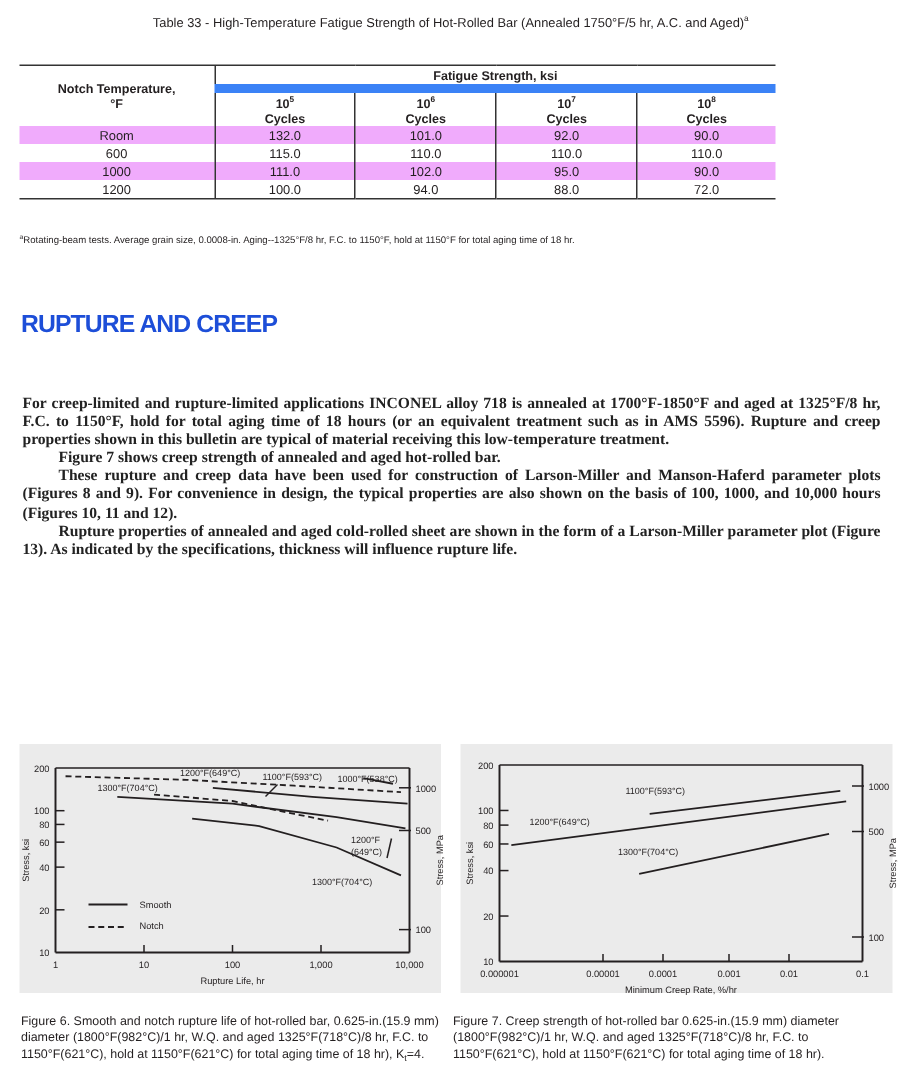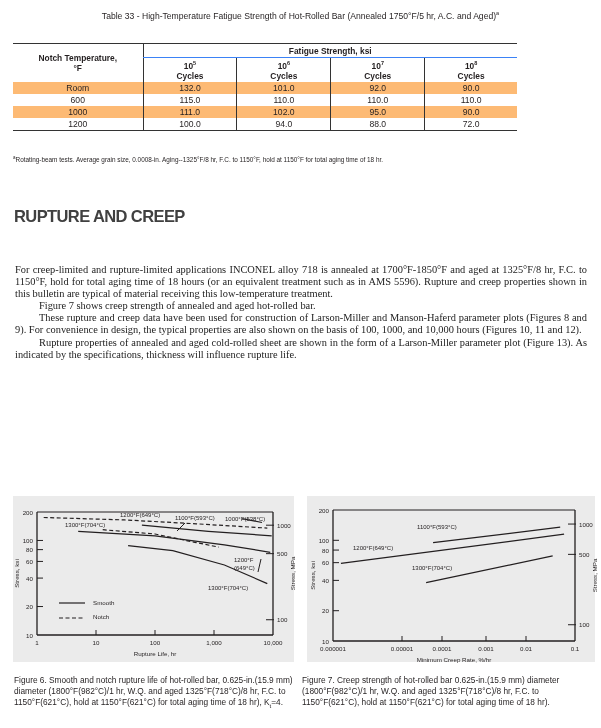--- a/index.html
+++ b/index.html
@@ -7,32 +7,32 @@
   body { position: relative; font-family: "Liberation Sans", sans-serif; color: #231f20; }
 
   .table-title { position: absolute; top: 10px; left: 0; width: 601px; text-align: center; font-size: 8.6px; }
   .table-title b { font-weight: normal; }
 
   table.fatigue { position: absolute; top: 43px; left: 13px; width: 504px; border-collapse: collapse; font-size: 8.6px; }
   table.fatigue td, table.fatigue th { text-align: center; padding: 0; height: 12px; line-height: 12px; }
   table.fatigue th { font-weight: bold; font-size: 8.4px; }
   .fatigue .top-rule td, .fatigue .top-rule th { border-top: 1.5px solid #333; }
   .fatigue .vr { border-left: 1px solid #333; }
-  .fatigue .span-head { border-bottom: 1px solid #3b82f6; height: 14px; }
+  .fatigue .span-head { border-bottom: 6px solid #3b82f6; height: 14px; }
   .fatigue .cyc th { height: 24px; line-height: 10px; vertical-align: middle; }
-  .fatigue tr.shade td { background: #fdba74; }
+  .fatigue tr.shade td { background: #f0abfc; }
   .fatigue tr.last td { border-bottom: 1.5px solid #333; }
   .fatigue sup { font-size: 5.5px; }
 
   .footnote { position: absolute; top: 155px; left: 13px; font-size: 6.4px; }
   .footnote sup { font-size: 4.5px; }
 
-  .heading { position: absolute; top: 207px; left: 14px; font-size: 16.5px; font-weight: bold; line-height: 19px; letter-spacing: -0.6px; color: #404040; }
-
-  .body-text { position: absolute; top: 264px; left: 15px; width: 572px; font-family: "Liberation Serif", serif; font-size: 10.4px; line-height: 12.1px; text-align: justify; color: #222; }
+  .heading { position: absolute; top: 207px; left: 14px; font-size: 16.5px; font-weight: bold; line-height: 19px; letter-spacing: -0.6px; color: #1d4ed8; }
+
+  .body-text { position: absolute; top: 264px; left: 15px; width: 572px; font-family: "Liberation Serif", serif; font-size: 10.4px; line-height: 12.1px; text-align: justify; color: #222; font-weight: bold; }
   .body-text p { margin: 0; }
   .body-text p.indent { text-indent: 24px; }
 
   .fig-panel { position: absolute; background: #ebebeb; }
   .fig6-panel { left: 13px; top: 496px; width: 281px; height: 166px; }
   .fig7-panel { left: 307px; top: 496px; width: 288px; height: 166px; }
 
   svg.chart { position: absolute; left: 0; top: 0; overflow: visible; }
   svg.chart text { font-family: "Liberation Sans", sans-serif; fill: #231f20; }
 

